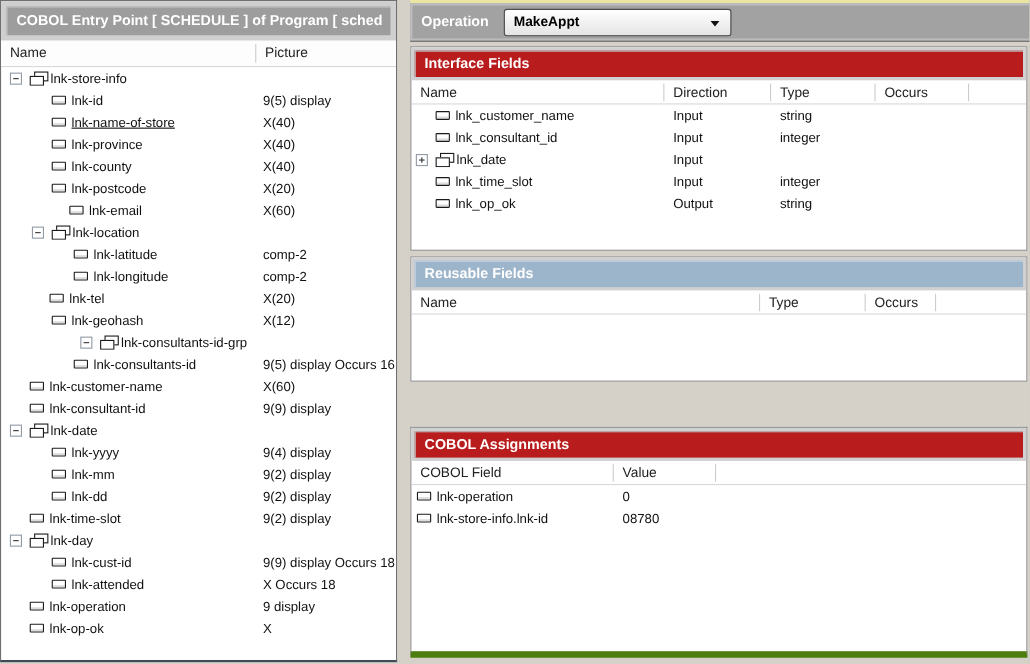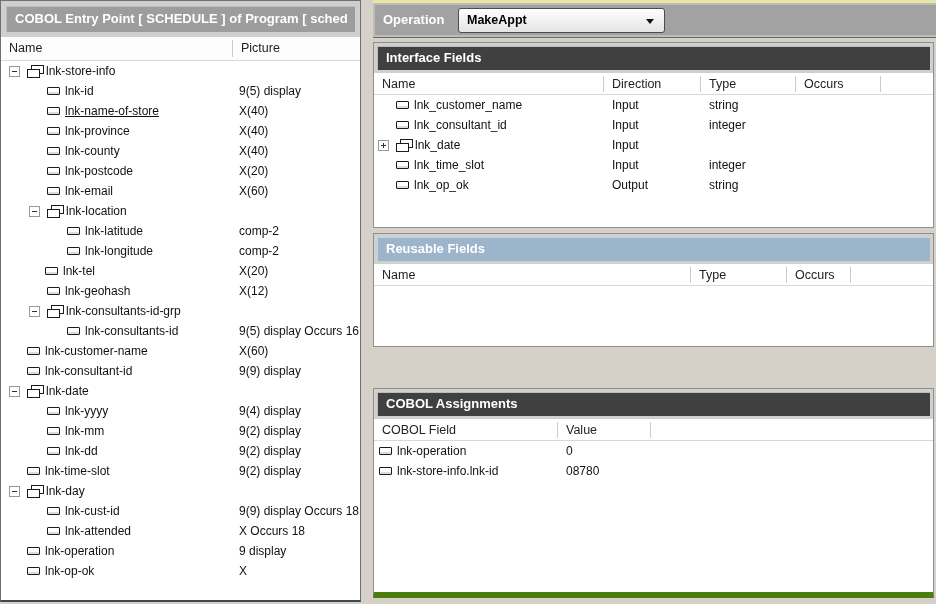--- a/index.html
+++ b/index.html
@@ -47,21 +47,21 @@
     background:linear-gradient(#ffffff,#e4e4e4); border:1px solid #4d4d4d; border-radius:3px;
     font-weight:bold; font-size:12.5px; color:#000; line-height:23px; padding:0 22px 0 8px; }
   .combo-arrow { position:absolute; right:10px; top:10px; width:0; height:0;
     border-left:4px solid transparent; border-right:4px solid transparent; border-top:5px solid #111; }
 
   .section { position:absolute; left:0; width:561px; background:#ffffff; border:1px solid #8f8f8f; overflow:hidden; }
   #sec-interface { top:42px;  height:186px; }
   #sec-reusable  { top:233px; height:114px; }
   #sec-cobol     { top:388px; height:210px; border-bottom:6px solid #4d7c0f; }
   .sec-bar-wrap { background:#d0d0d0; padding:3px; }
-  .sec-bar { height:24px; line-height:22px; background:#404040; border-top:1px solid #bcbcbc; border-left:1px solid #bcbcbc;
+  .sec-bar { height:24px; line-height:22px; background:#b91c1c; border-top:1px solid #bcbcbc; border-left:1px solid #bcbcbc;
     color:#fff; font-weight:bold; font-size:13px; padding:0 8px; }
   .sec-bar.blue { background:#9db5ca; border-top-color:#c1d2e0; border-left-color:#c1d2e0; }
 
   .thead { height:22px; align-items:center; font-size:12.5px; color:#222; border-bottom:1px solid #d8d8d8; }
   .thead > div { padding-left:8px; height:16px; line-height:16px; border-right:1px solid #cccccc; }
   .thead > div:last-child { border-right:none; }
 
   .g-if { display:grid; grid-template-columns:230px 97px 95px 85px 1fr; }
   .g-ru { display:grid; grid-template-columns:317px 96px 64px 1fr; }
   .g-ca { display:grid; grid-template-columns:184px 93px 1fr; }
@@ -122,21 +122,21 @@
         </div>
         <div class="trow g-lp">
           <div class="name-cell" style="padding-left: 28px;">
             <span class="exp-spacer"></span>
             <span class="licon"></span>
             <span class="lbl">lnk-postcode</span>
           </div>
           <div class="cell pic-cell">X(20)</div>
         </div>
         <div class="trow g-lp">
-          <div class="name-cell" style="padding-left: 28px;">
+          <div class="name-cell" style="padding-left: 44px;">
             <span class="exp-spacer"></span>
             <span class="licon"></span>
             <span class="lbl">lnk-email</span>
           </div>
           <div class="cell pic-cell">X(60)</div>
         </div>
         <div class="trow g-lp">
           <div class="name-cell" style="padding-left: 28px;">
             <span class="exp"></span>
             <span class="gicon"></span>
@@ -170,21 +170,21 @@
         </div>
         <div class="trow g-lp">
           <div class="name-cell" style="padding-left: 28px;">
             <span class="exp-spacer"></span>
             <span class="licon"></span>
             <span class="lbl">lnk-geohash</span>
           </div>
           <div class="cell pic-cell">X(12)</div>
         </div>
         <div class="trow g-lp">
-          <div class="name-cell" style="padding-left: 28px;">
+          <div class="name-cell" style="padding-left: 28px; margin-left: 44px;">
             <span class="exp"></span>
             <span class="gicon"></span>
             <span class="lbl">lnk-consultants-id-grp</span>
           </div>
           <div class="cell pic-cell"></div>
         </div>
         <div class="trow g-lp">
           <div class="name-cell" style="padding-left: 48px;">
             <span class="exp-spacer"></span>
             <span class="licon"></span>

